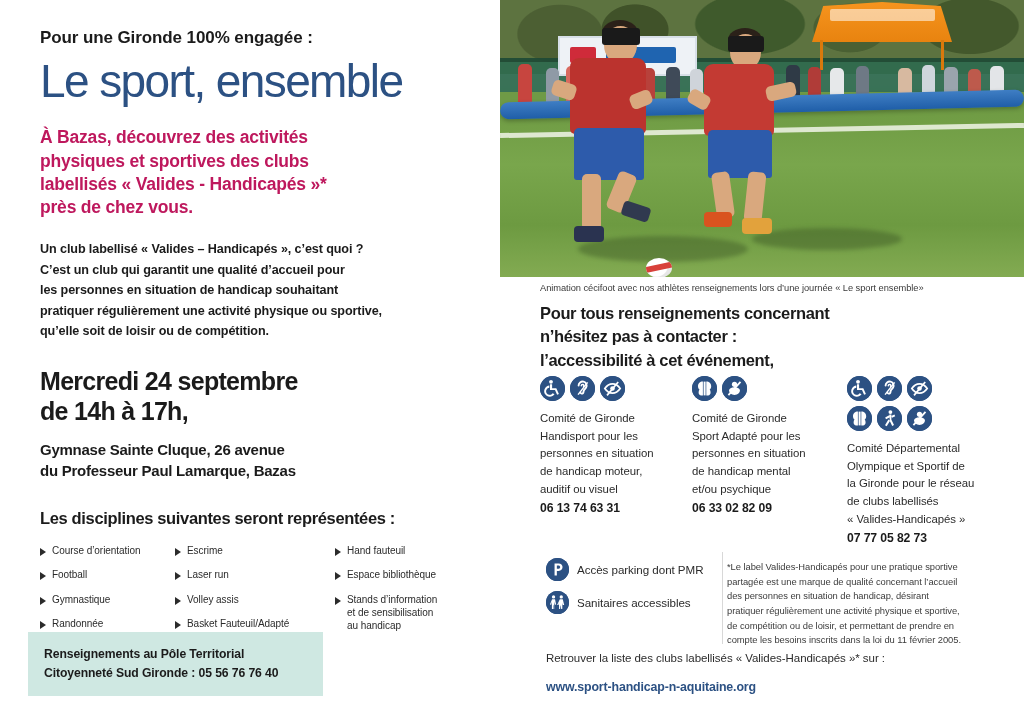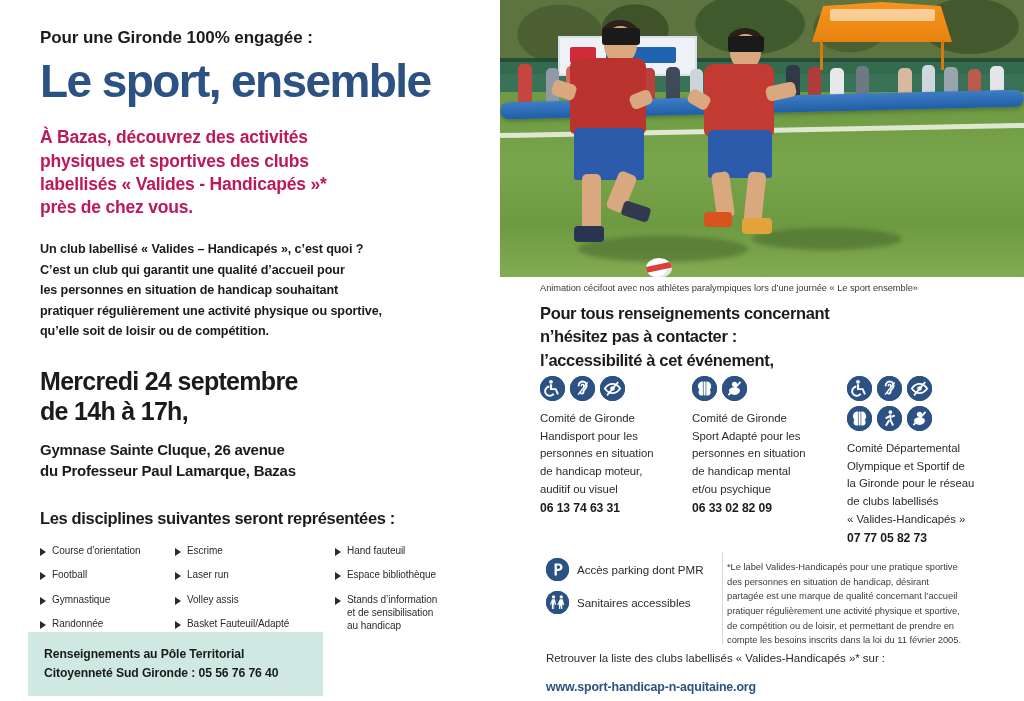--- a/index.html
+++ b/index.html
@@ -16,21 +16,21 @@
   
   .left{
     position:absolute;left:0;top:0;width:500px;height:701px;
     box-sizing:border-box;padding:28px 26px 0 40px;
   }
   .eyebrow{
     font-size:17px;font-weight:bold;color:#1b1b1b;
     letter-spacing:-0.1px;margin:0 0 10px 0;line-height:1.2;
   }
   .bigtitle{
-    font-size:46px;font-weight:bold;color:#2c5183;
+    font-size:46px;font-weight:normal;color:#2c5183;
     letter-spacing:-1.6px;line-height:1.0;margin:0 0 22px 0;
     white-space:nowrap;
   }
   .lede{
     font-size:17.5px;font-weight:bold;color:#be185d;
     line-height:1.33;margin:0 0 20px 0;letter-spacing:-0.2px;
   }
   .lede div{white-space:nowrap;}
   .explain{
     font-size:12.6px;font-weight:bold;color:#1b1b1b;
@@ -360,21 +360,21 @@
         <div class="shorts" style="left:208px;top:130px;width:64px;height:48px;"></div>
         <div class="leg" style="left:214px;top:172px;width:18px;height:46px;transform:rotate(-8deg);"></div>
         <div class="leg" style="left:246px;top:172px;width:18px;height:50px;transform:rotate(6deg);"></div>
         <div class="shoe" style="left:204px;top:212px;width:28px;height:15px;background:#d9531f;"></div>
         <div class="shoe" style="left:242px;top:218px;width:30px;height:16px;background:#e2a23c;"></div>
       </div>
 
       <div class="ball"></div>
     </div>
 
-    <div class="caption">Animation cécifoot avec nos athlètes paralympiques lors d’une journée « Le sport ensemble»</div>
+    <div class="caption">Animation cécifoot avec nos athlètes renseignements lors d’une journée « Le sport ensemble»</div>
 
     <div class="rh">
       <div>Pour tous renseignements concernant</div>
       <div>n’hésitez pas à contacter :</div>
       <div>l’accessibilité à cet événement,</div>
     </div>
 
     <div class="contacts">
 
       <div class="ccol a">
@@ -537,22 +537,22 @@
           </svg>
         </span>
       <span class="alabel">Sanitaires accessibles</span>
     </div>
   </div>
 
   <div class="vsep"></div>
 
   <div class="footnote">
     <div>*Le label Valides-Handicapés pour une pratique sportive</div>
+    <div>partagée est une marque de qualité concernant l’accueil</div>
     <div>des personnes en situation de handicap, désirant</div>
-    <div>partagée est une marque de qualité concernant l’accueil</div>
     <div>pratiquer régulièrement une activité physique et sportive,</div>
     <div>de compétition ou de loisir, et permettant de prendre en</div>
     <div>compte les besoins inscrits dans la loi du 11 février 2005.</div>
   </div>
 
   <div class="findtxt">Retrouver la liste des clubs labellisés « Valides-Handicapés »* sur :</div>
   <div class="weburl">www.sport-handicap-n-aquitaine.org</div>
 
 </div>
 

